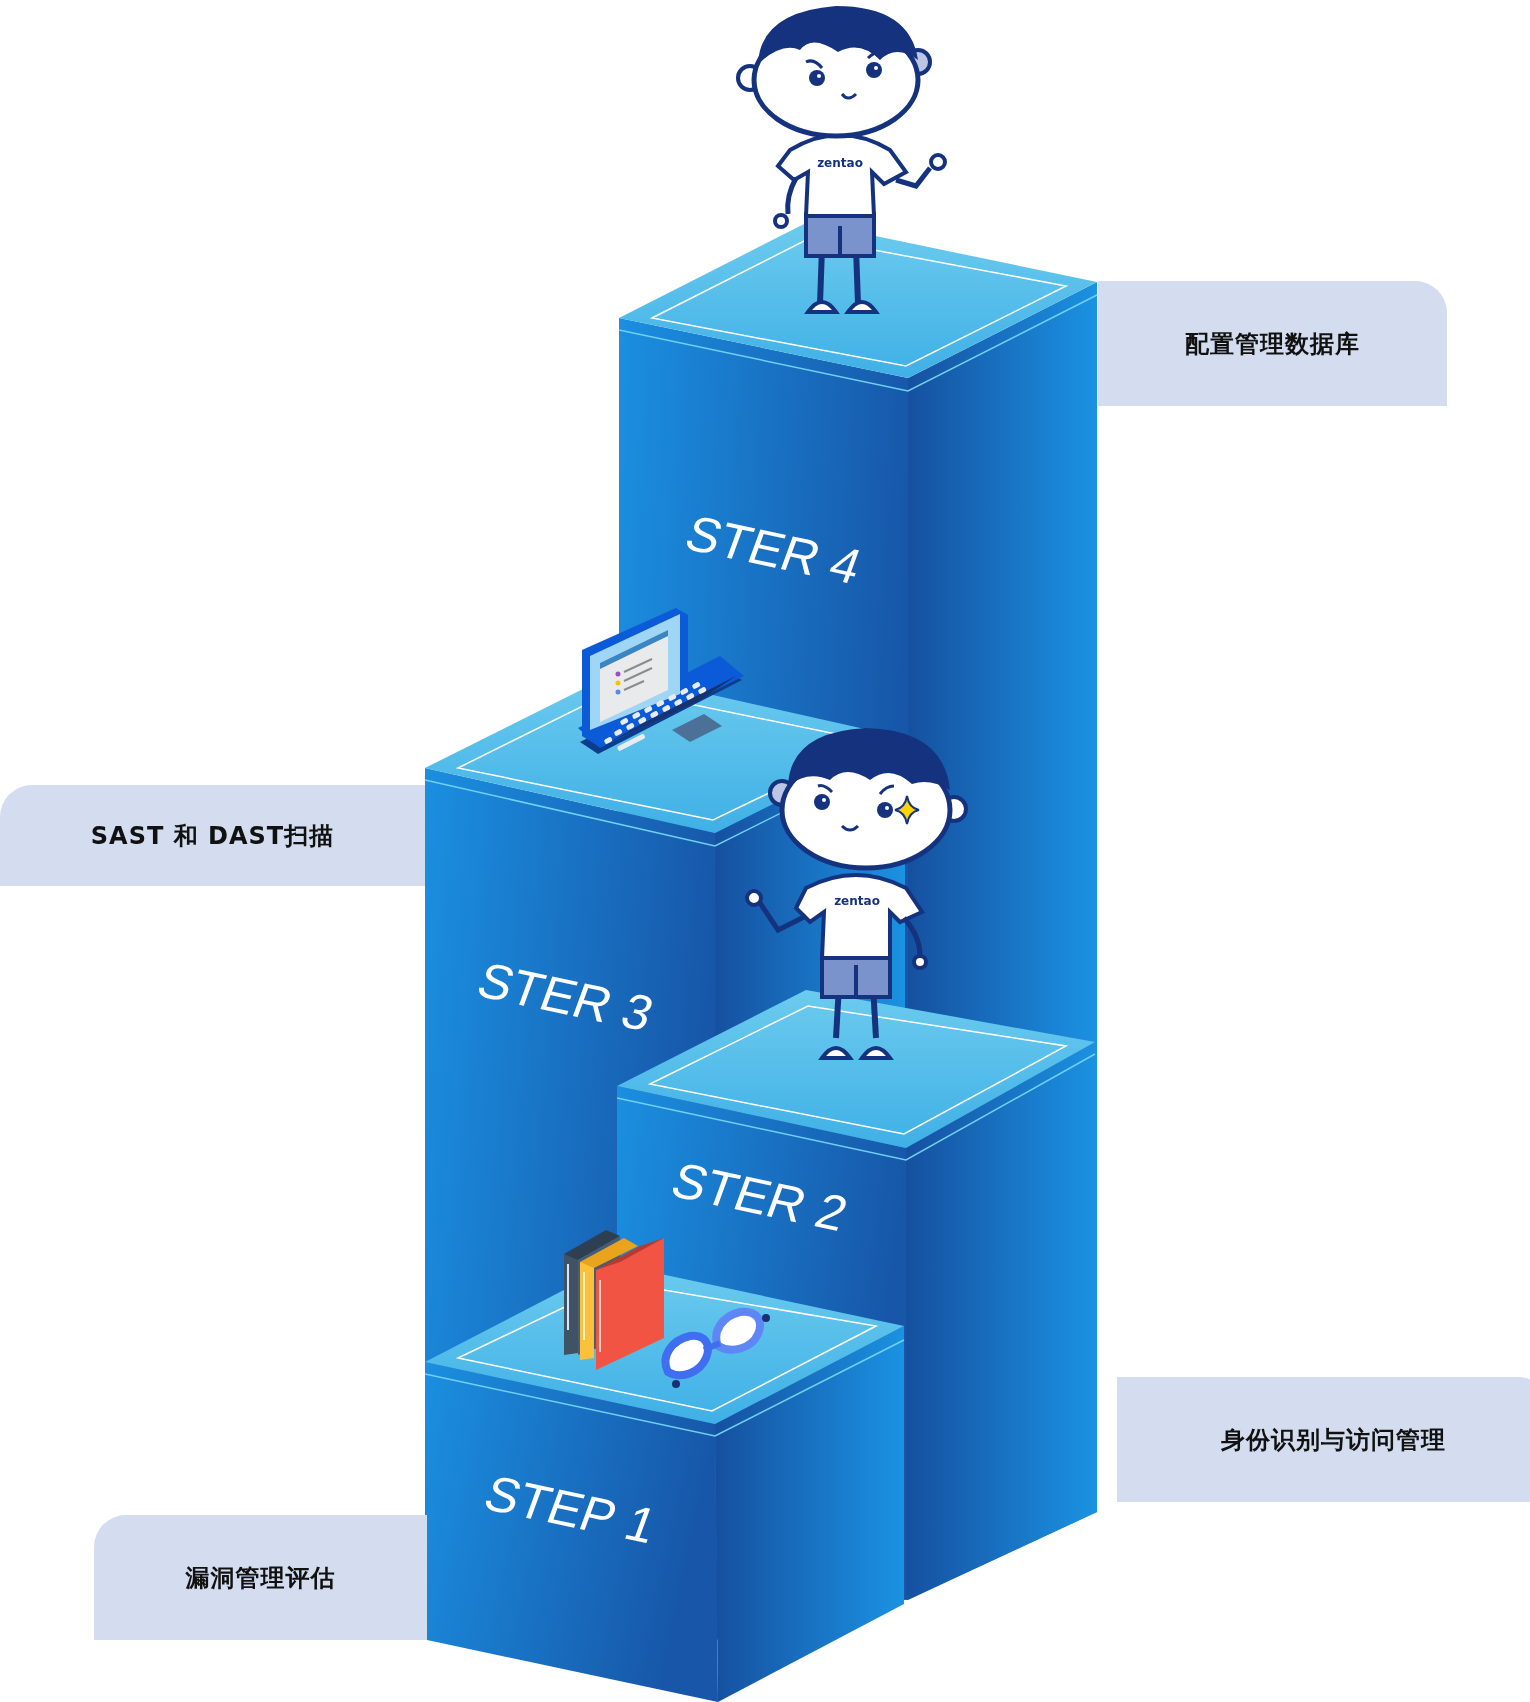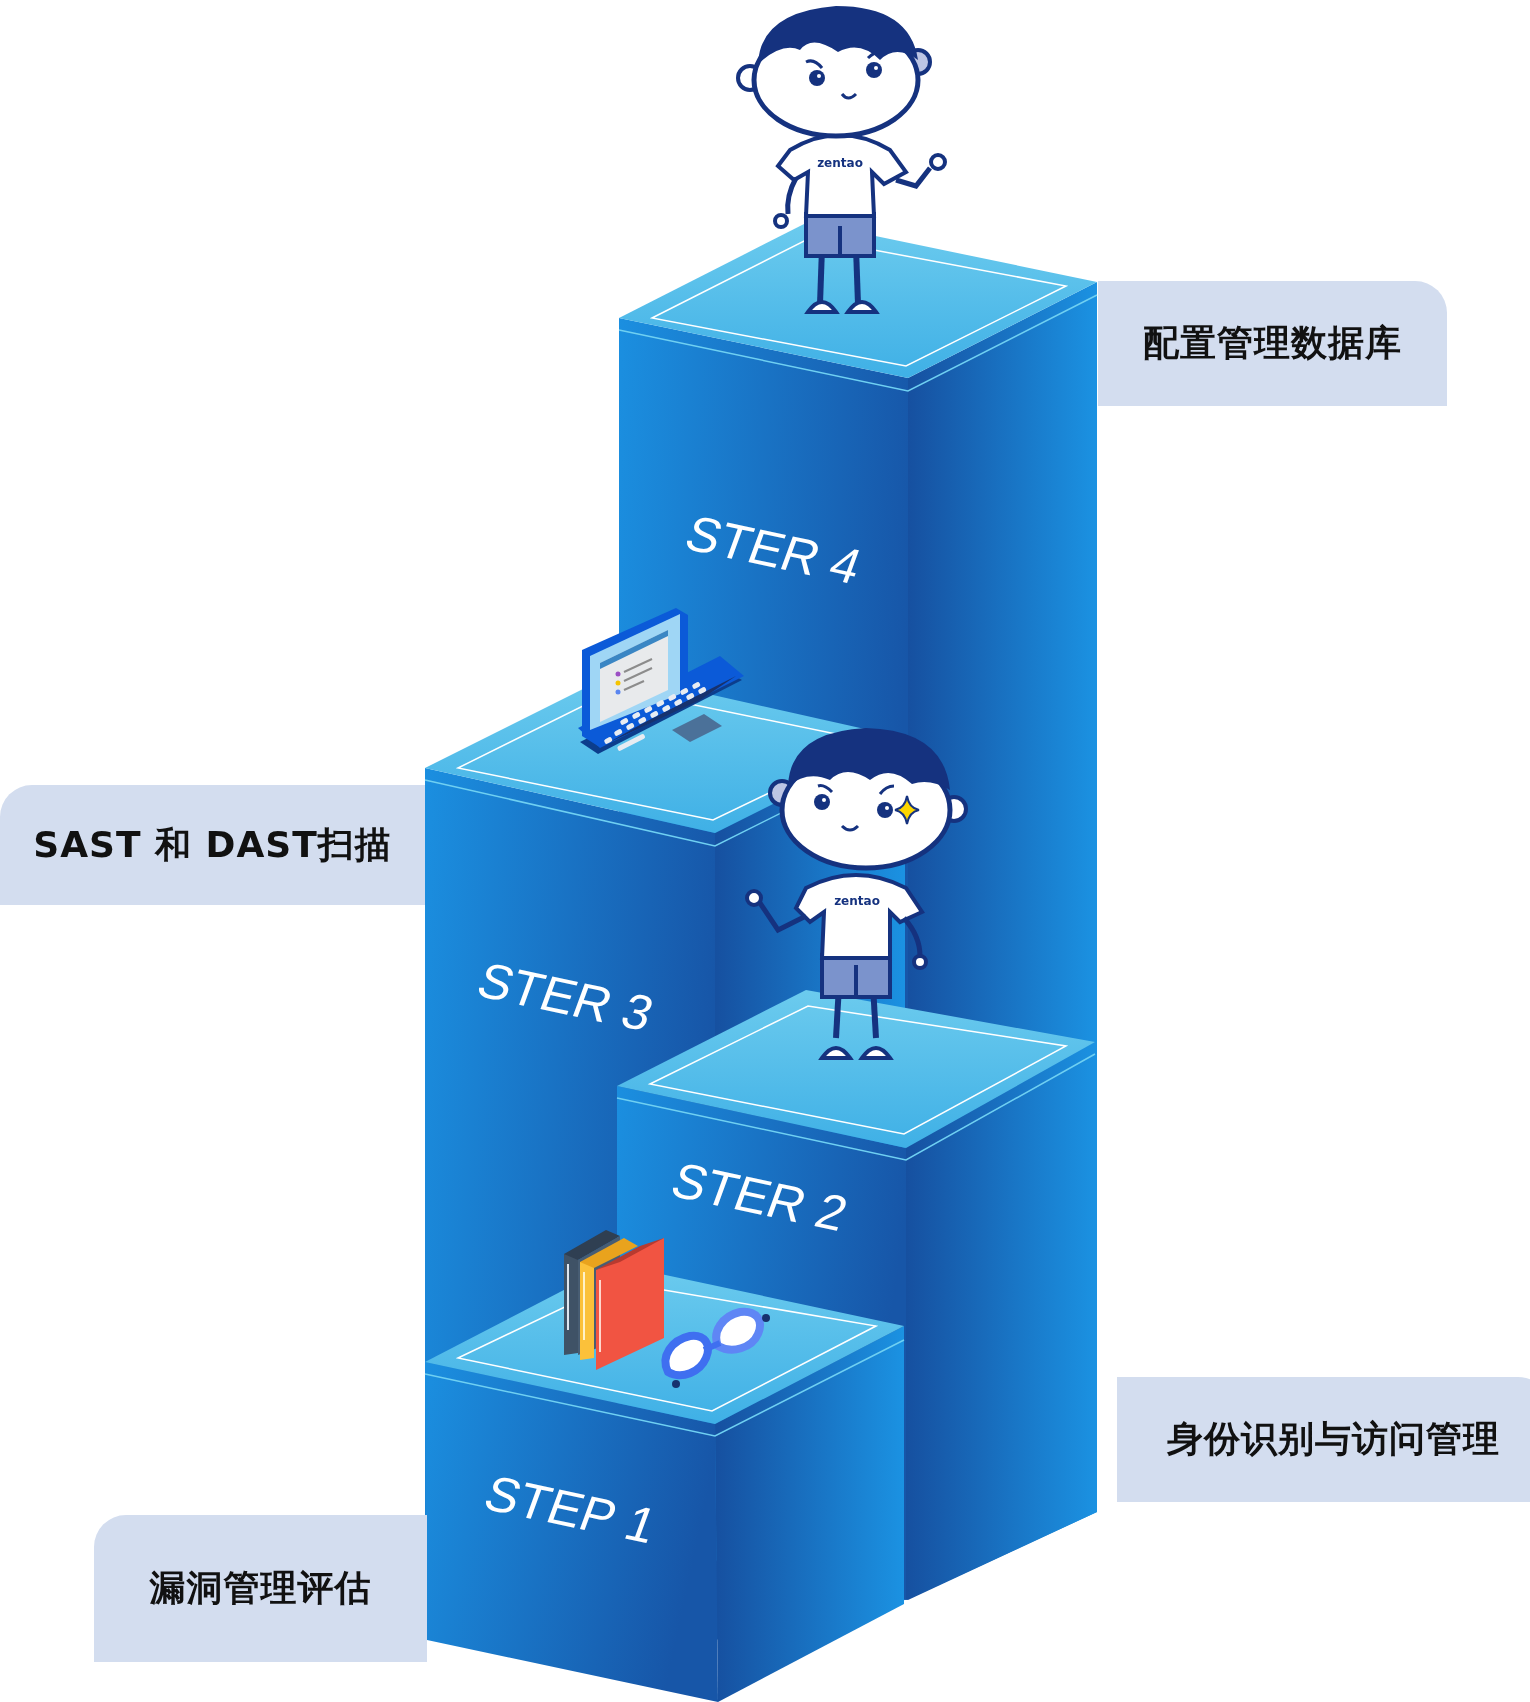--- a/index.html
+++ b/index.html
@@ -1,20 +1,20 @@
 <!DOCTYPE html>
 <html><head>
 <meta charset="utf-8">
 <style>
   html, body { margin:0; padding:0; background:#ffffff; }
   body { width:1530px; height:1702px; position:relative; overflow:hidden; font-family:"DejaVu Sans","Liberation Sans",sans-serif; }
   #scene { position:absolute; left:0; top:0; width:1530px; height:1702px; }
   .label-box {
     position:absolute; background:#d3ddef; display:flex; align-items:center; justify-content:center;
-    color:#111111; font-weight:bold; font-size:36px; letter-spacing:1px;
+    color:#111111; font-weight:bold; font-size:24px; letter-spacing:1px;
     font-family:"DejaVu Sans","Liberation Sans",sans-serif;
   }
   .step-text {
     font-family:"Liberation Sans","DejaVu Sans",sans-serif; font-size:50px; fill:#ffffff; font-weight:normal;
   }
 </style>
 </head>
 <body>
 
 <svg id="scene" viewBox="0 0 1530 1702" width="1530" height="1702" xmlns="http://www.w3.org/2000/svg">
@@ -177,23 +177,23 @@
     <path d="M880,794 Q886,786 894,786" fill="none" stroke="#15327f" stroke-width="3"></path>
     <path d="M842,826 Q850,834 858,826" fill="none" stroke="#15327f" stroke-width="3"></path>
     <path d="M907,796 Q909,808 919,810 Q909,812 907,824 Q905,812 895,810 Q905,808 907,796 Z" fill="#fcd600" stroke="#15327f" stroke-width="2"></path>
   </g>
 </svg>
 
 <div class="label-box" style="left:1098px; top:281px; width:349px; height:125px; border-top-right-radius:32px;">
   <span>配置管理数据库</span>
 </div>
 
-<div class="label-box" style="left:0px; top:785px; width:425px; height:120px; border-top-left-radius:32px;">
+<div class="label-box" style="left:0px; top:785px; width:425px; height:101px; border-top-left-radius:32px;">
   <span>SAST 和 DAST扫描</span>
 </div>
 
 <div class="label-box" style="left:1117px; top:1377px; width:433px; height:125px; border-top-right-radius:32px;">
   <span>身份识别与访问管理</span>
 </div>
 
-<div class="label-box" style="left:94px; top:1515px; width:333px; height:147px; border-top-left-radius:32px;">
+<div class="label-box" style="left:94px; top:1515px; width:333px; height:125px; border-top-left-radius:32px;">
   <span>漏洞管理评估</span>
 </div>
 
 </body></html>

